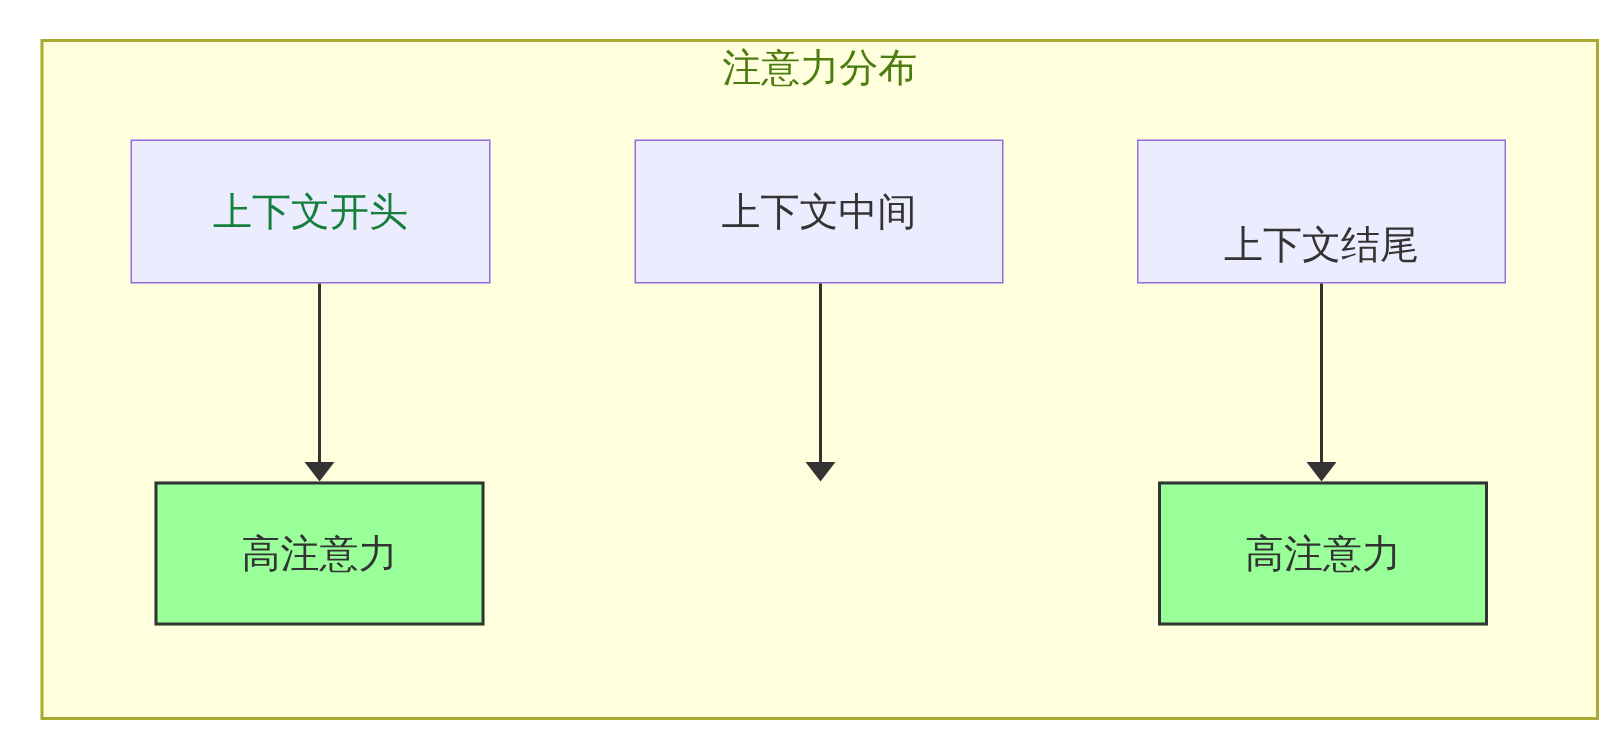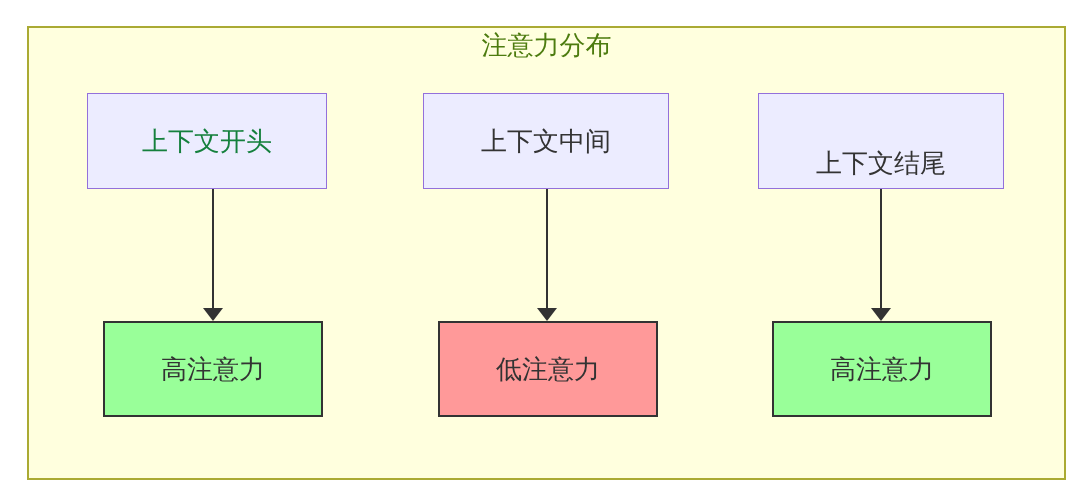--- a/index.html
+++ b/index.html
@@ -127,22 +127,19 @@
 
     <div class="edge edge-3">
       <div class="edge-line" style="background: rgb(51, 51, 51);"></div>
       <div class="edge-head" style="border-top-color: rgb(51, 51, 51);"></div>
     </div>
 
     <div class="node tgt tgt-1" style="background: rgb(153, 255, 153); border-color: rgb(51, 51, 51);">
       <span class="node-label" style="color: rgb(51, 51, 51);">高注意力</span>
     </div>
 
-    <div class="node tgt tgt-2" style="background: rgb(255, 153, 153); border-color: rgb(51, 51, 51);">
-      <span class="node-label" style="color: rgb(51, 51, 51);">低注意力</span>
-    </div>
 
     <div class="node tgt tgt-3" style="background: rgb(153, 255, 153); border-color: rgb(51, 51, 51);">
       <span class="node-label" style="color: rgb(51, 51, 51);">高注意力</span>
     </div>
 
   </div>
 </div>
 
 </body></html>

